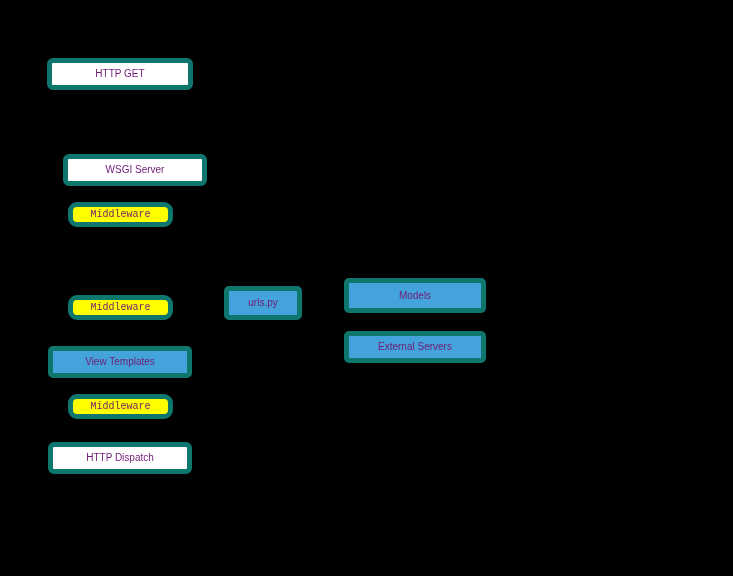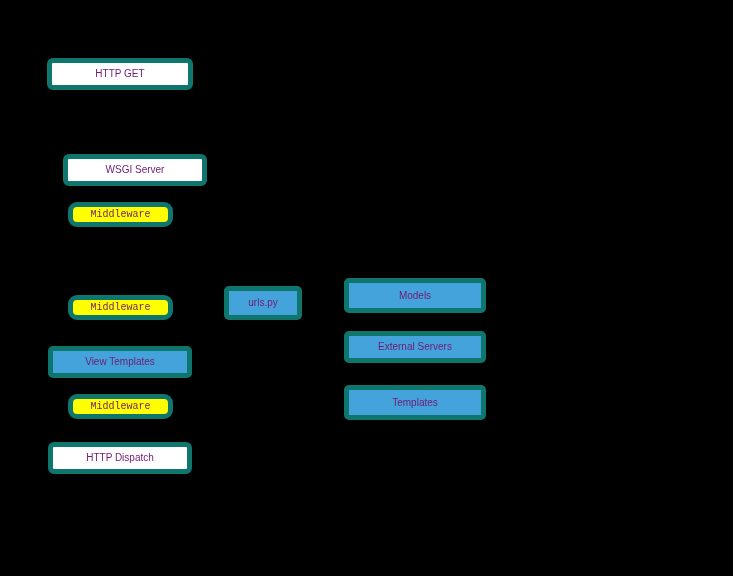--- a/index.html
+++ b/index.html
@@ -50,15 +50,14 @@
   <div class="node yellow" style="left:68px;  top:394px; width:105px; height:25px;">Middleware</div>
 
   <div class="node white" style="left:48px;  top:442px; width:144px; height:32px;">HTTP Dispatch</div>
 
   <div class="node blue" style="left:224px; top:286px; width:78px;  height:34px;">urls.py</div>
 
   <div class="node blue" style="left:344px; top:278px; width:142px; height:35px;">Models</div>
 
   <div class="node blue" style="left:344px; top:331px; width:142px; height:32px;">External Servers</div>
 
-  <div class="node blue" style="left:344px; top:385px; width:142px; height:35px;">Templates</div>
 
 </div>
 
 </body></html>

